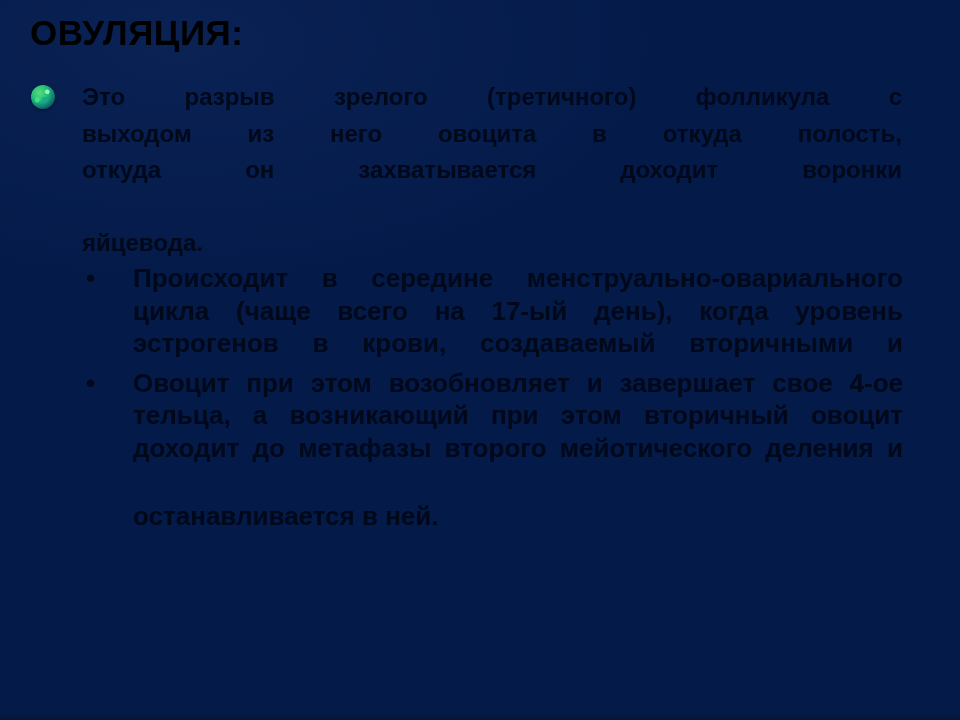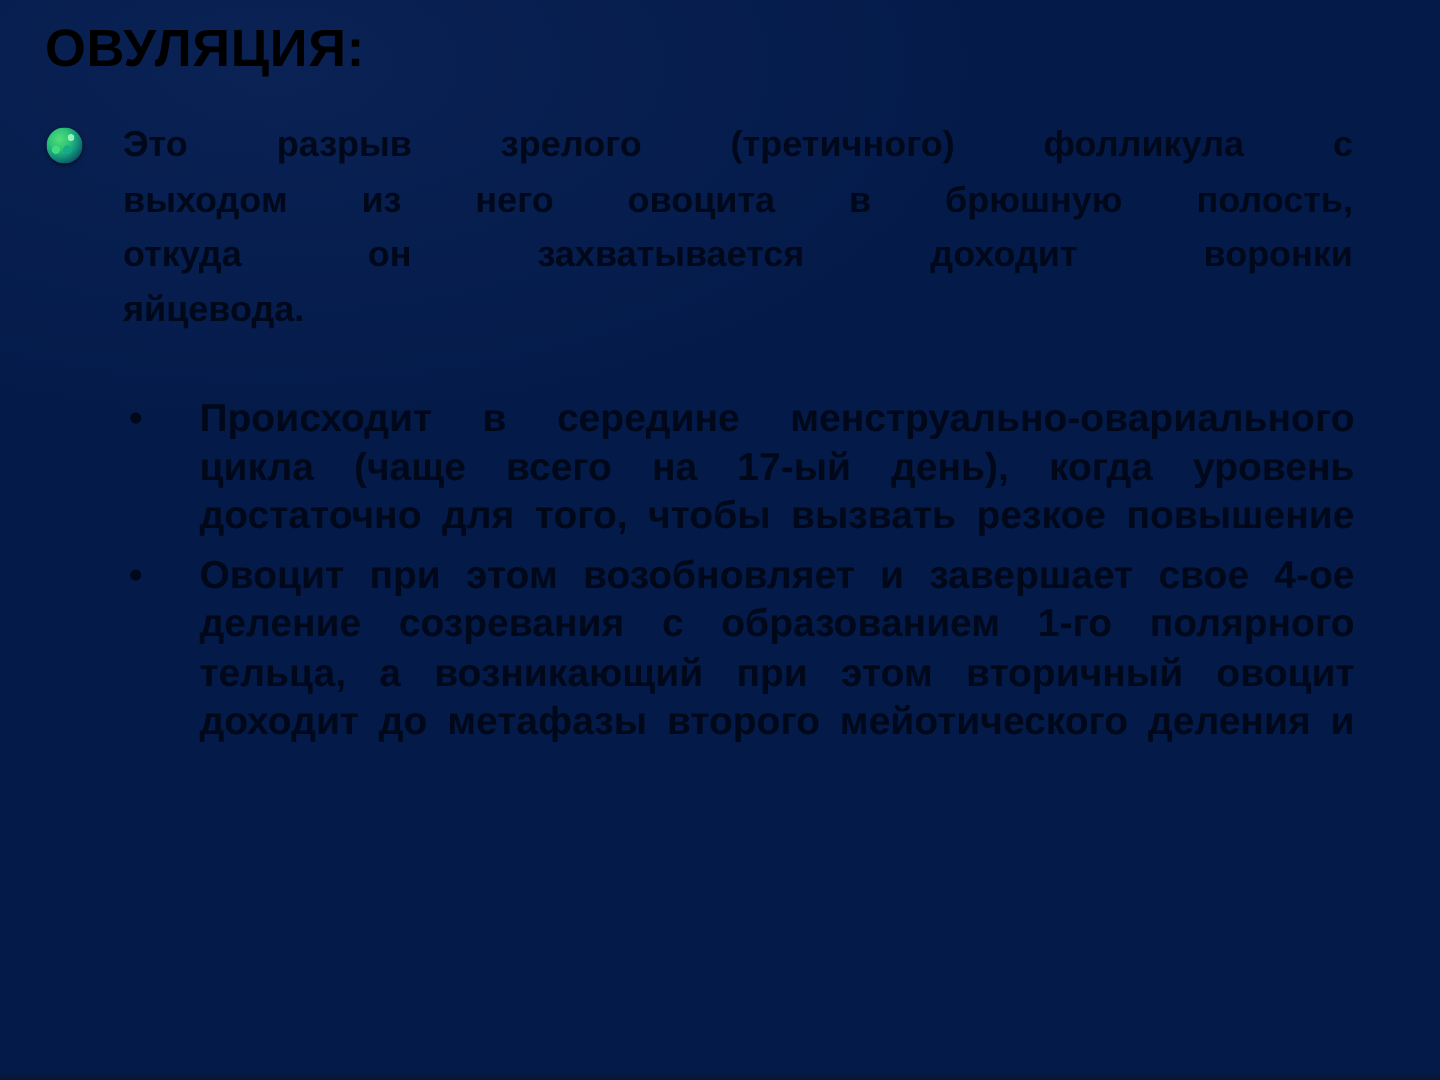--- a/index.html
+++ b/index.html
@@ -63,64 +63,64 @@
   .sub-bullet + .sub-bullet { margin-top: 7px; }
   .sub-marker {
     position: absolute;
     left: 0;
     top: 0;
     width: 20px;
     text-align: left;
     color: #00081a;
   }
   .jl { text-align: justify; text-align-last: justify; }
-  .jl-last { text-align-last: left; }
+  .jl-last { text-align-last: left; margin-top: 36px; }
   .bottom-edge {
     position: absolute;
     left: 0;
     bottom: 0;
     width: 100%;
     height: 6px;
     background: linear-gradient(#041b4a, #0a1430);
   }
 </style>
 </head>
 <body>
 
 <div class="slide">
 
   <div class="title">ОВУЛЯЦИЯ:</div>
 
   <div class="globe"></div>
 
   <div class="main-text">
       <div class="jl">Это разрыв зрелого (третичного) фолликула с</div>
-      <div class="jl">выходом из него овоцита в брюшную полость,</div>
+      <div class="jl">выходом из него овоцита в откуда полость,</div>
       <div class="jl">откуда он захватывается доходит воронки</div>
       <div class="jl jl-last">яйцевода.</div>
     </div>
 
   <div class="subs">
 
     <div class="sub-bullet">
       <span class="sub-marker">•</span>
       <div>
           <div class="jl">Происходит в середине менструально-овариального</div>
           <div class="jl">цикла (чаще всего на 17-ый день), когда уровень</div>
-          <div class="jl">достаточно для того, чтобы вызвать резкое повышение</div>
+          <div class="jl">эстрогенов в крови, создаваемый вторичными и</div>
         </div>
     </div>
 
     <div class="sub-bullet">
       <span class="sub-marker">•</span>
       <div>
           <div class="jl">Овоцит при этом возобновляет и завершает свое 4-ое</div>
-          <div class="jl">деление созревания с образованием 1-го полярного</div>
           <div class="jl">тельца, а возникающий при этом вторичный овоцит</div>
           <div class="jl">доходит до метафазы второго мейотического деления и</div>
+          <div class="jl jl-last">останавливается в ней.</div>
         </div>
     </div>
 
   </div>
 
   <div class="bottom-edge"></div>
 
 </div>
 
 </body></html>

